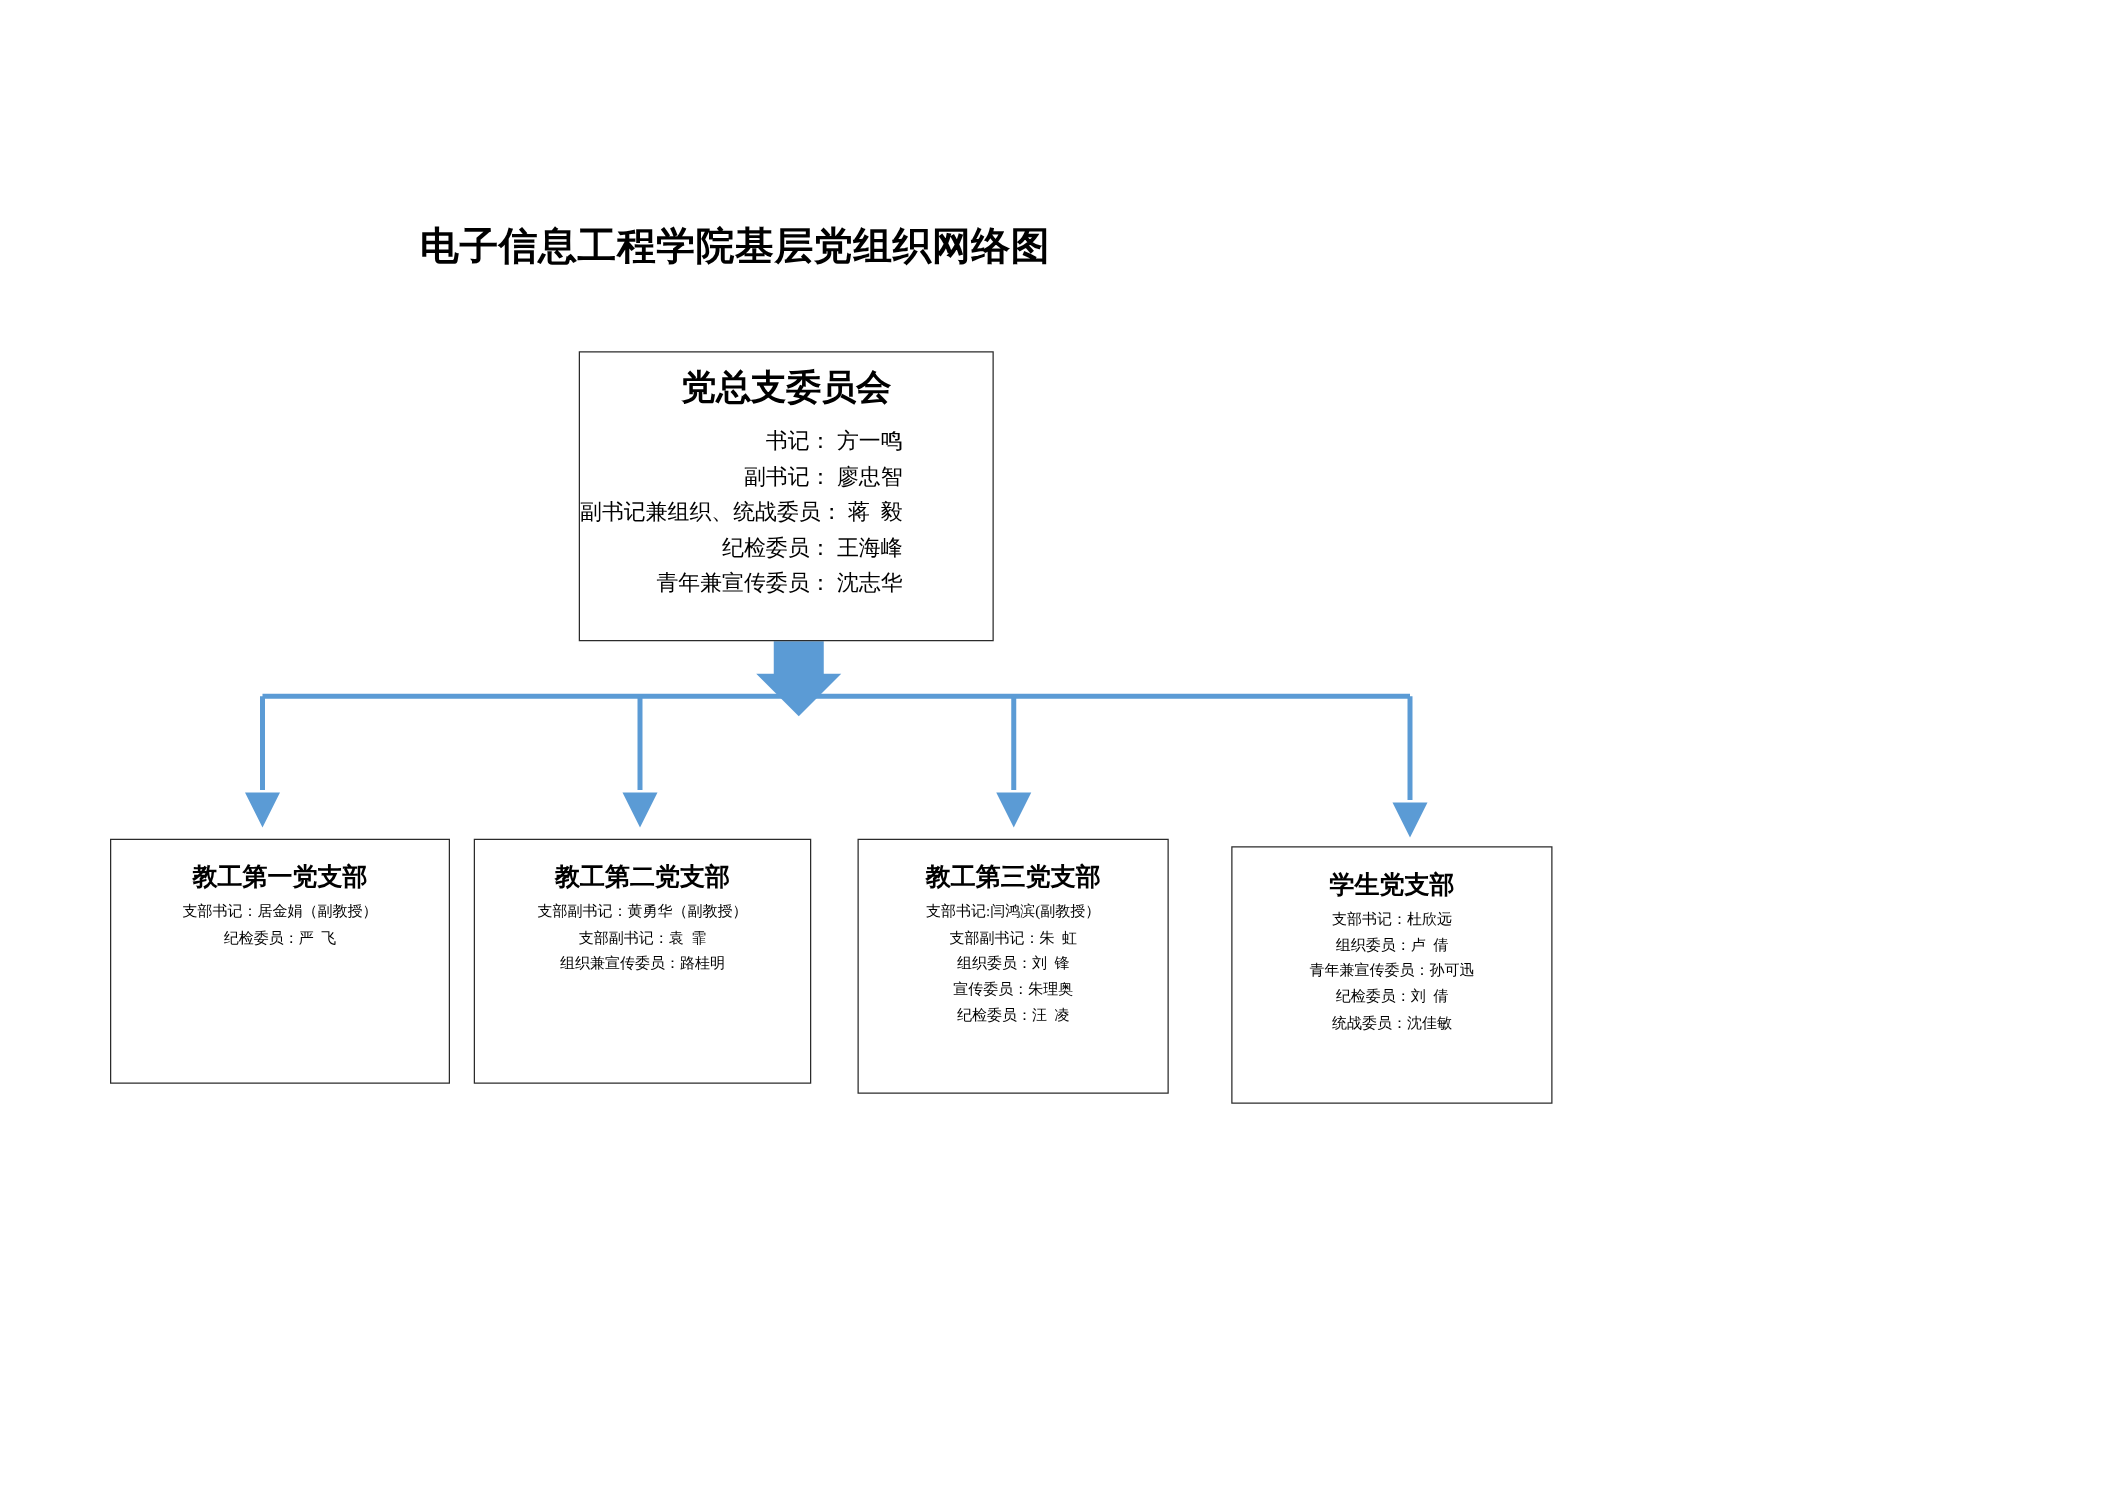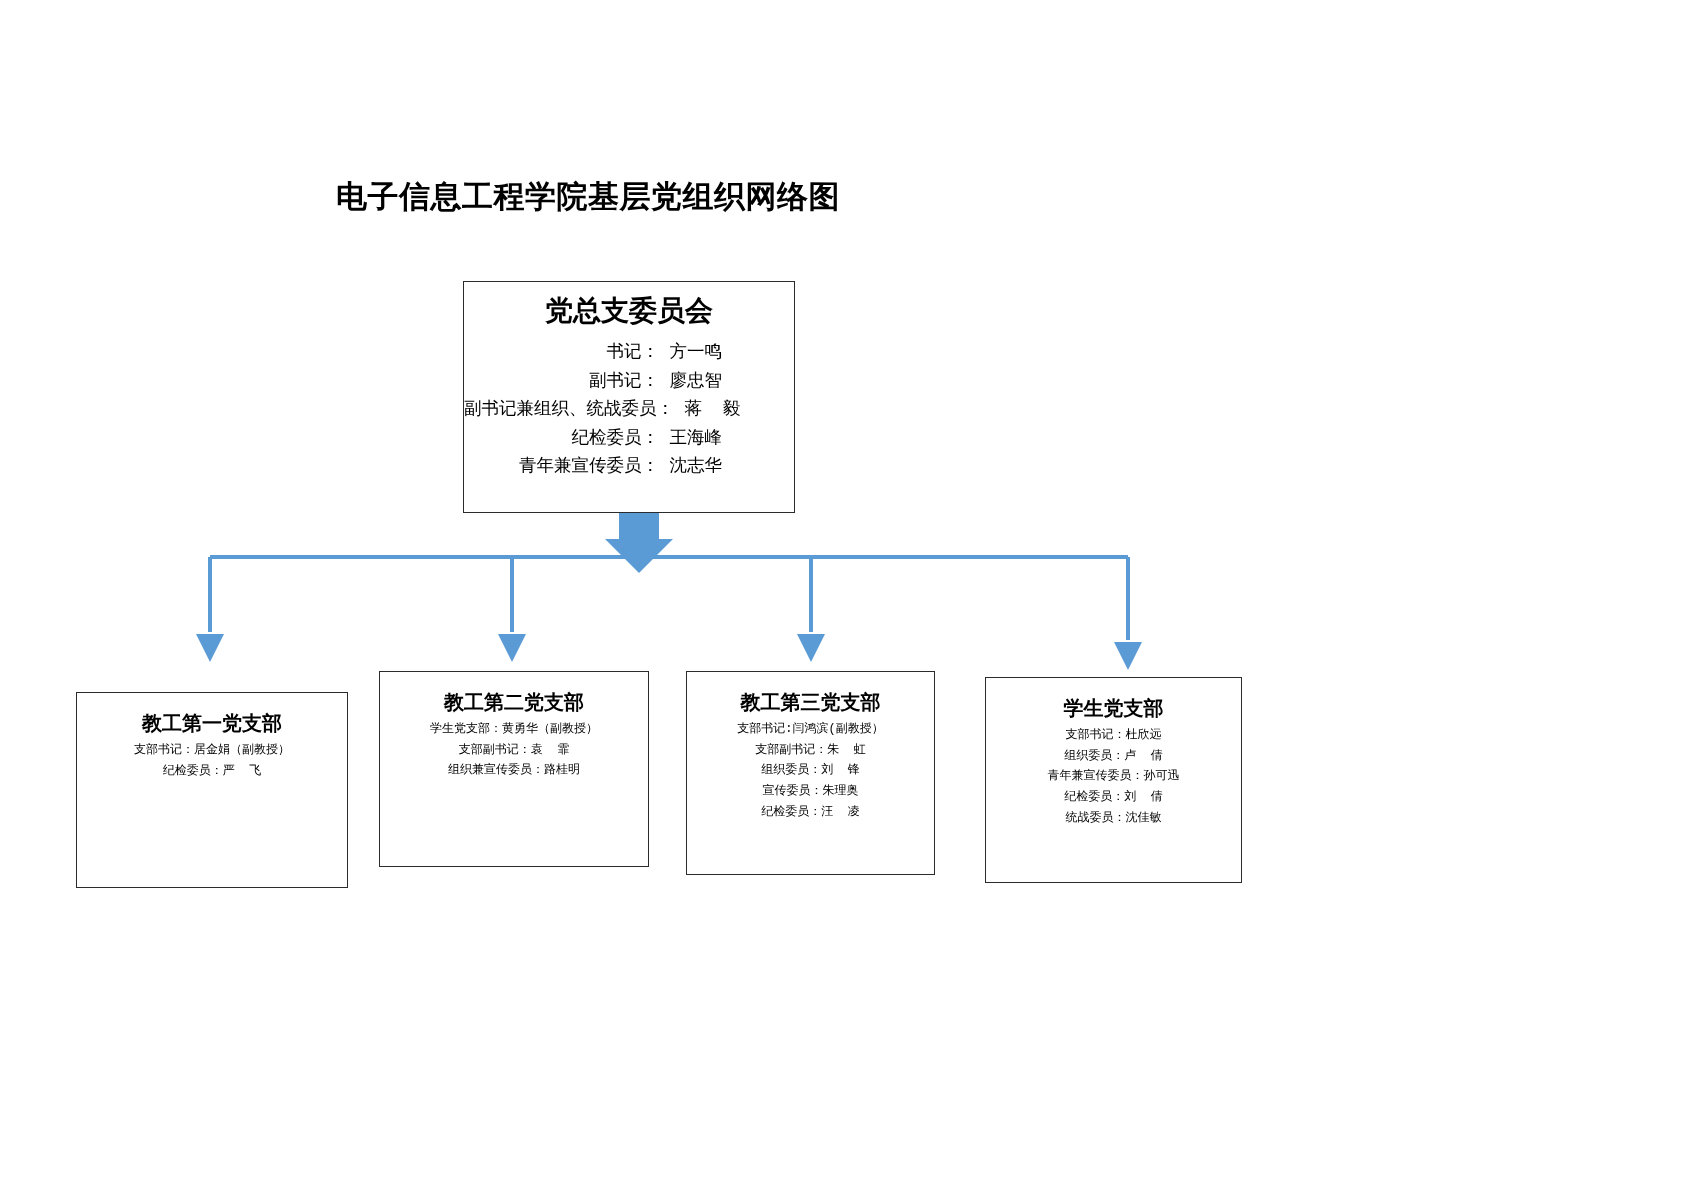--- a/index.html
+++ b/index.html
@@ -38,21 +38,21 @@
   .node-title {
     font-size: 25px;
     font-weight: 700;
     text-align: center;
     font-family: Liberation Serif, serif;
     line-height: 1.25;
   }
   .node-lines {
     font-size: 18px;
     line-height: 1.62;
-    font-family: Liberation Mono, monospace;
+    font-family: Liberation Serif, serif;
   }
   .node-lines .line {
     white-space: pre;
   }
 
   
   #root-box {
     left: 463px;
     top: 281px;
     width: 332px;
@@ -77,21 +77,21 @@
   .child-box .node-title {
     font-size: 20px;
     margin-bottom: 4px;
   }
   .child-box .node-lines {
     text-align: center;
     font-size: 12px;
     line-height: 1.72;
   }
 
-  #child-box-0 { left: 76px;   top: 671px;  width: 272px; height: 196px; margin-top: 21px; }
+  #child-box-0 { left: 88px;   top: 671px;  width: 272px; height: 196px; }
   #child-box-1 { left: 379px;  top: 671px;  width: 270px; height: 196px; }
   #child-box-2 { left: 686px;  top: 671px;  width: 249px; height: 204px; }
   #child-box-3 { left: 985px;  top: 677px;  width: 257px; height: 206px; }
 
   
   #connectors {
     position: absolute;
     left: 0;
     top: 0;
     width: 1684px;
@@ -148,21 +148,21 @@
   <div class="node-title">教工第一党支部</div>
   <div class="node-lines">
     <div class="line">支部书记：居金娟（副教授）</div>
     <div class="line">纪检委员：严  飞</div>
   </div>
 </div>
 
 <div class="node-box child-box" id="child-box-1">
   <div class="node-title">教工第二党支部</div>
   <div class="node-lines">
-    <div class="line">学生党支部：黄勇华（副教授）</div>
+    <div class="line">支部副书记：黄勇华（副教授）</div>
     <div class="line">支部副书记：袁  霏</div>
     <div class="line">组织兼宣传委员：路桂明</div>
   </div>
 </div>
 
 <div class="node-box child-box" id="child-box-2">
   <div class="node-title">教工第三党支部</div>
   <div class="node-lines">
     <div class="line">支部书记:闫鸿滨(副教授）</div>
     <div class="line">支部副书记：朱  虹</div>

